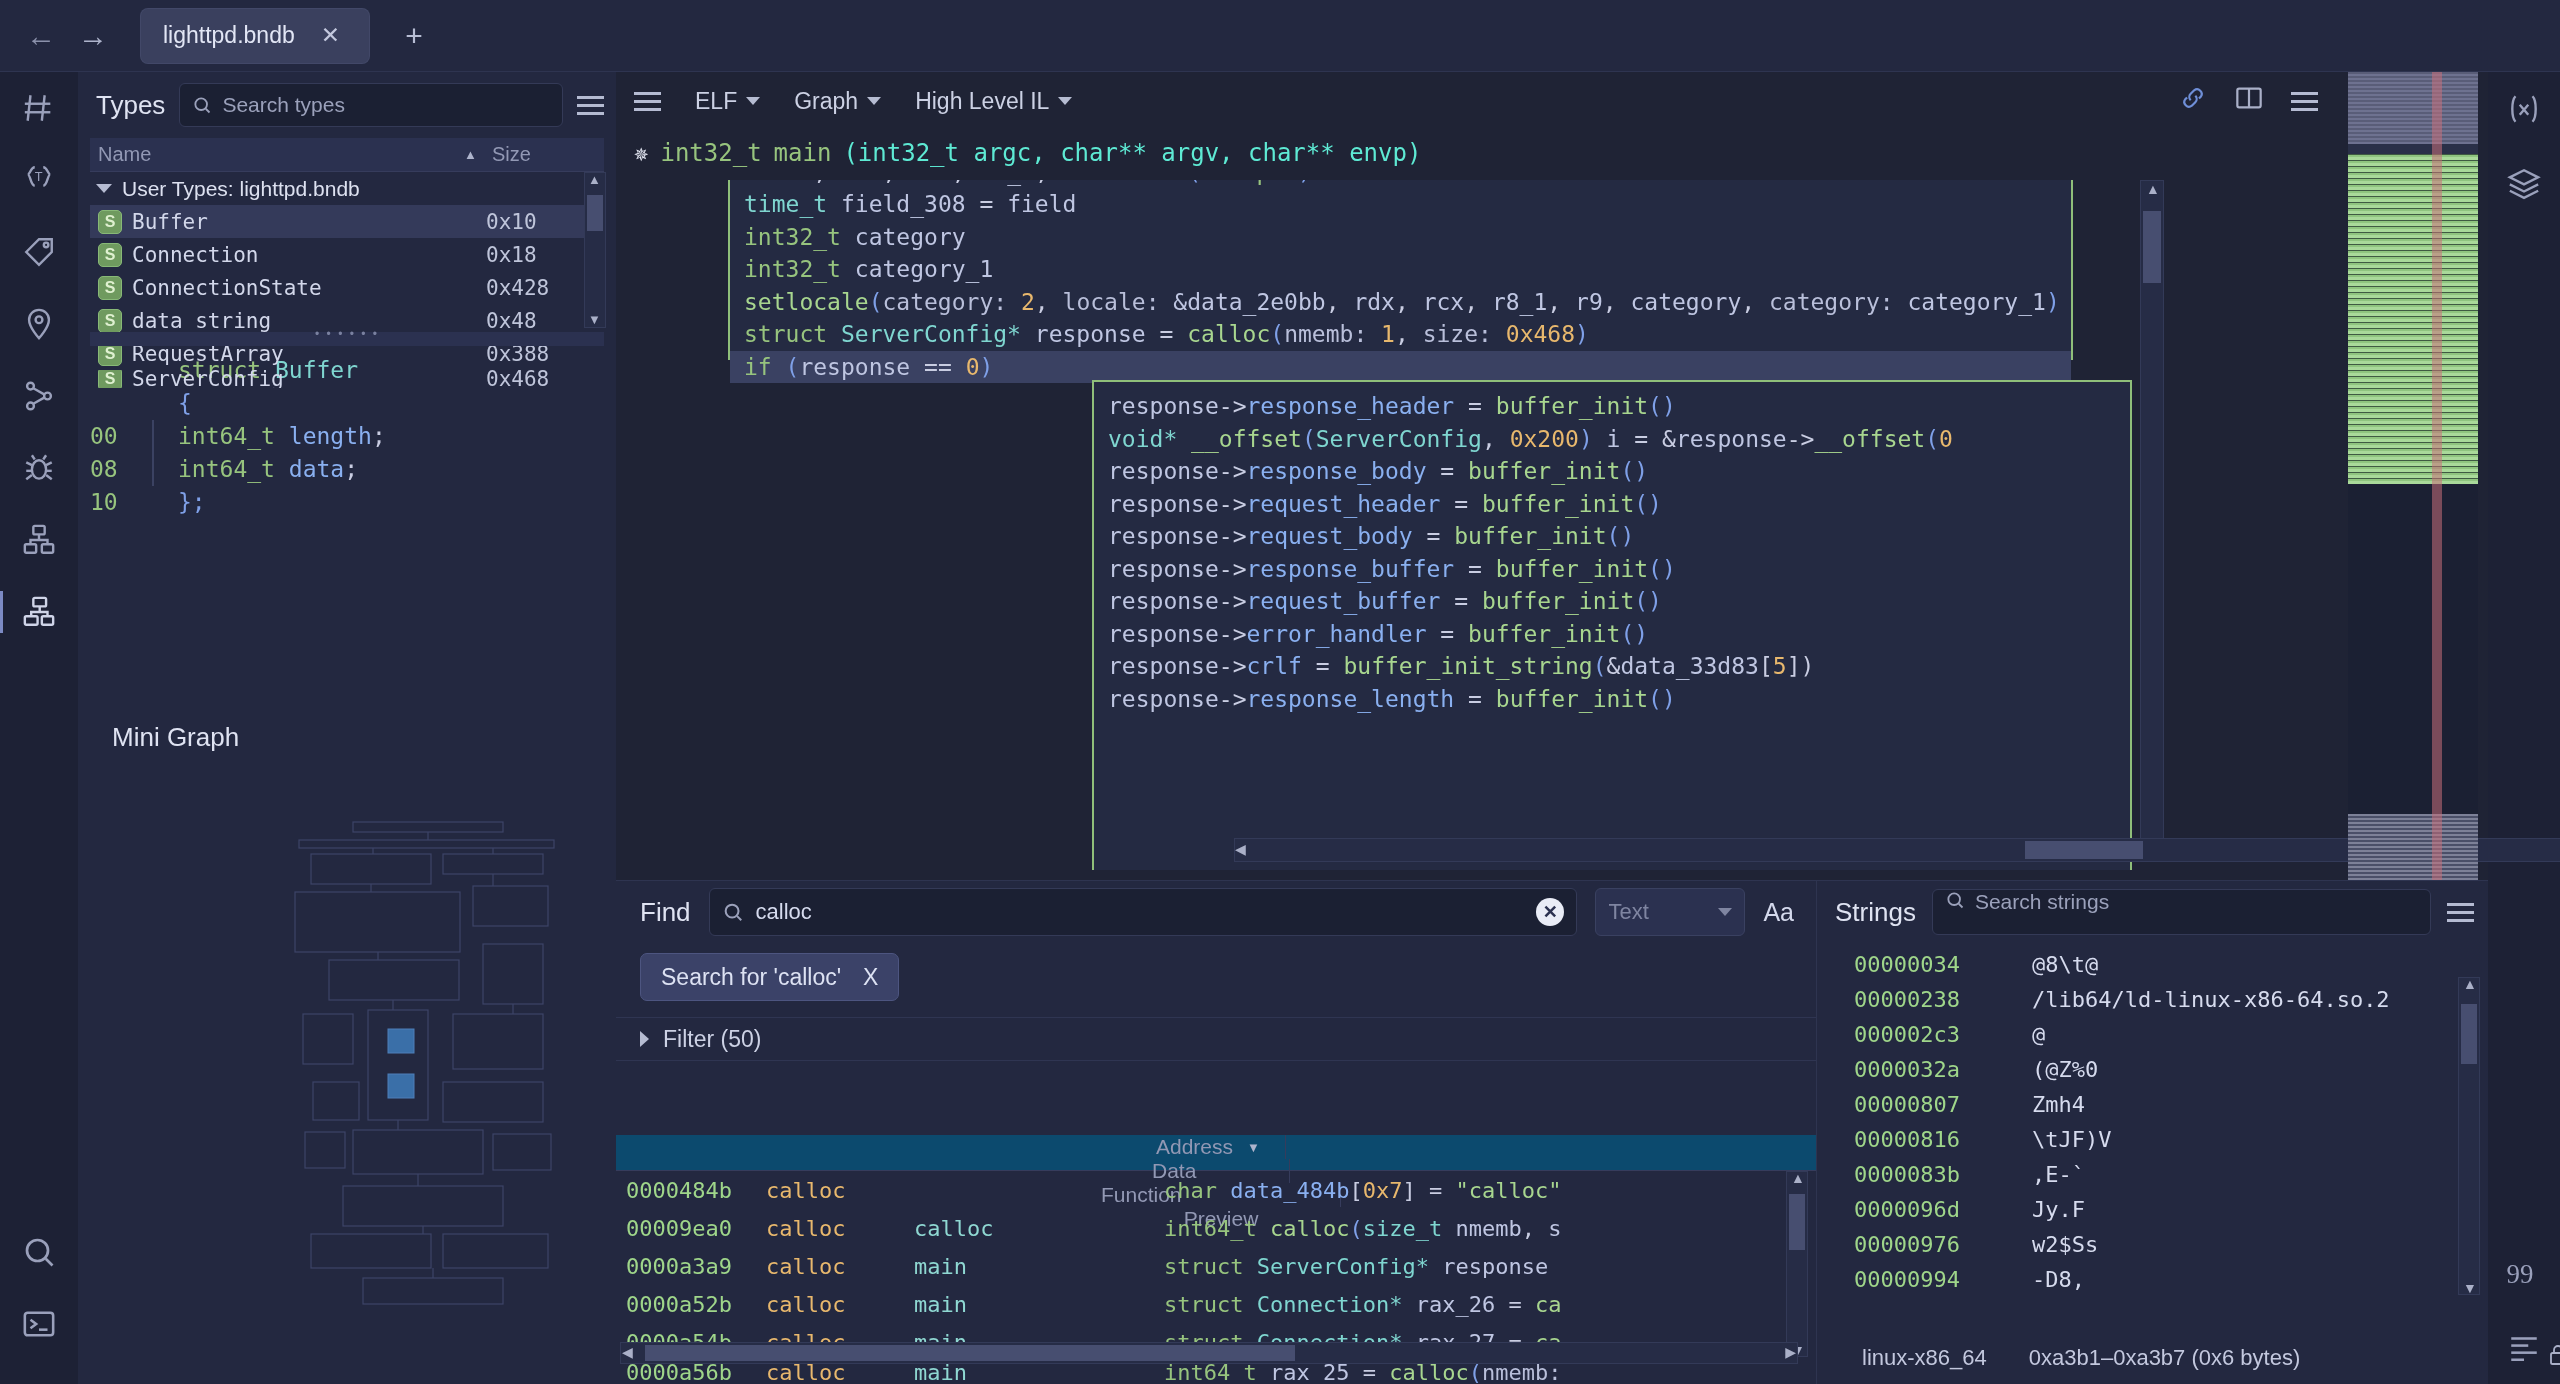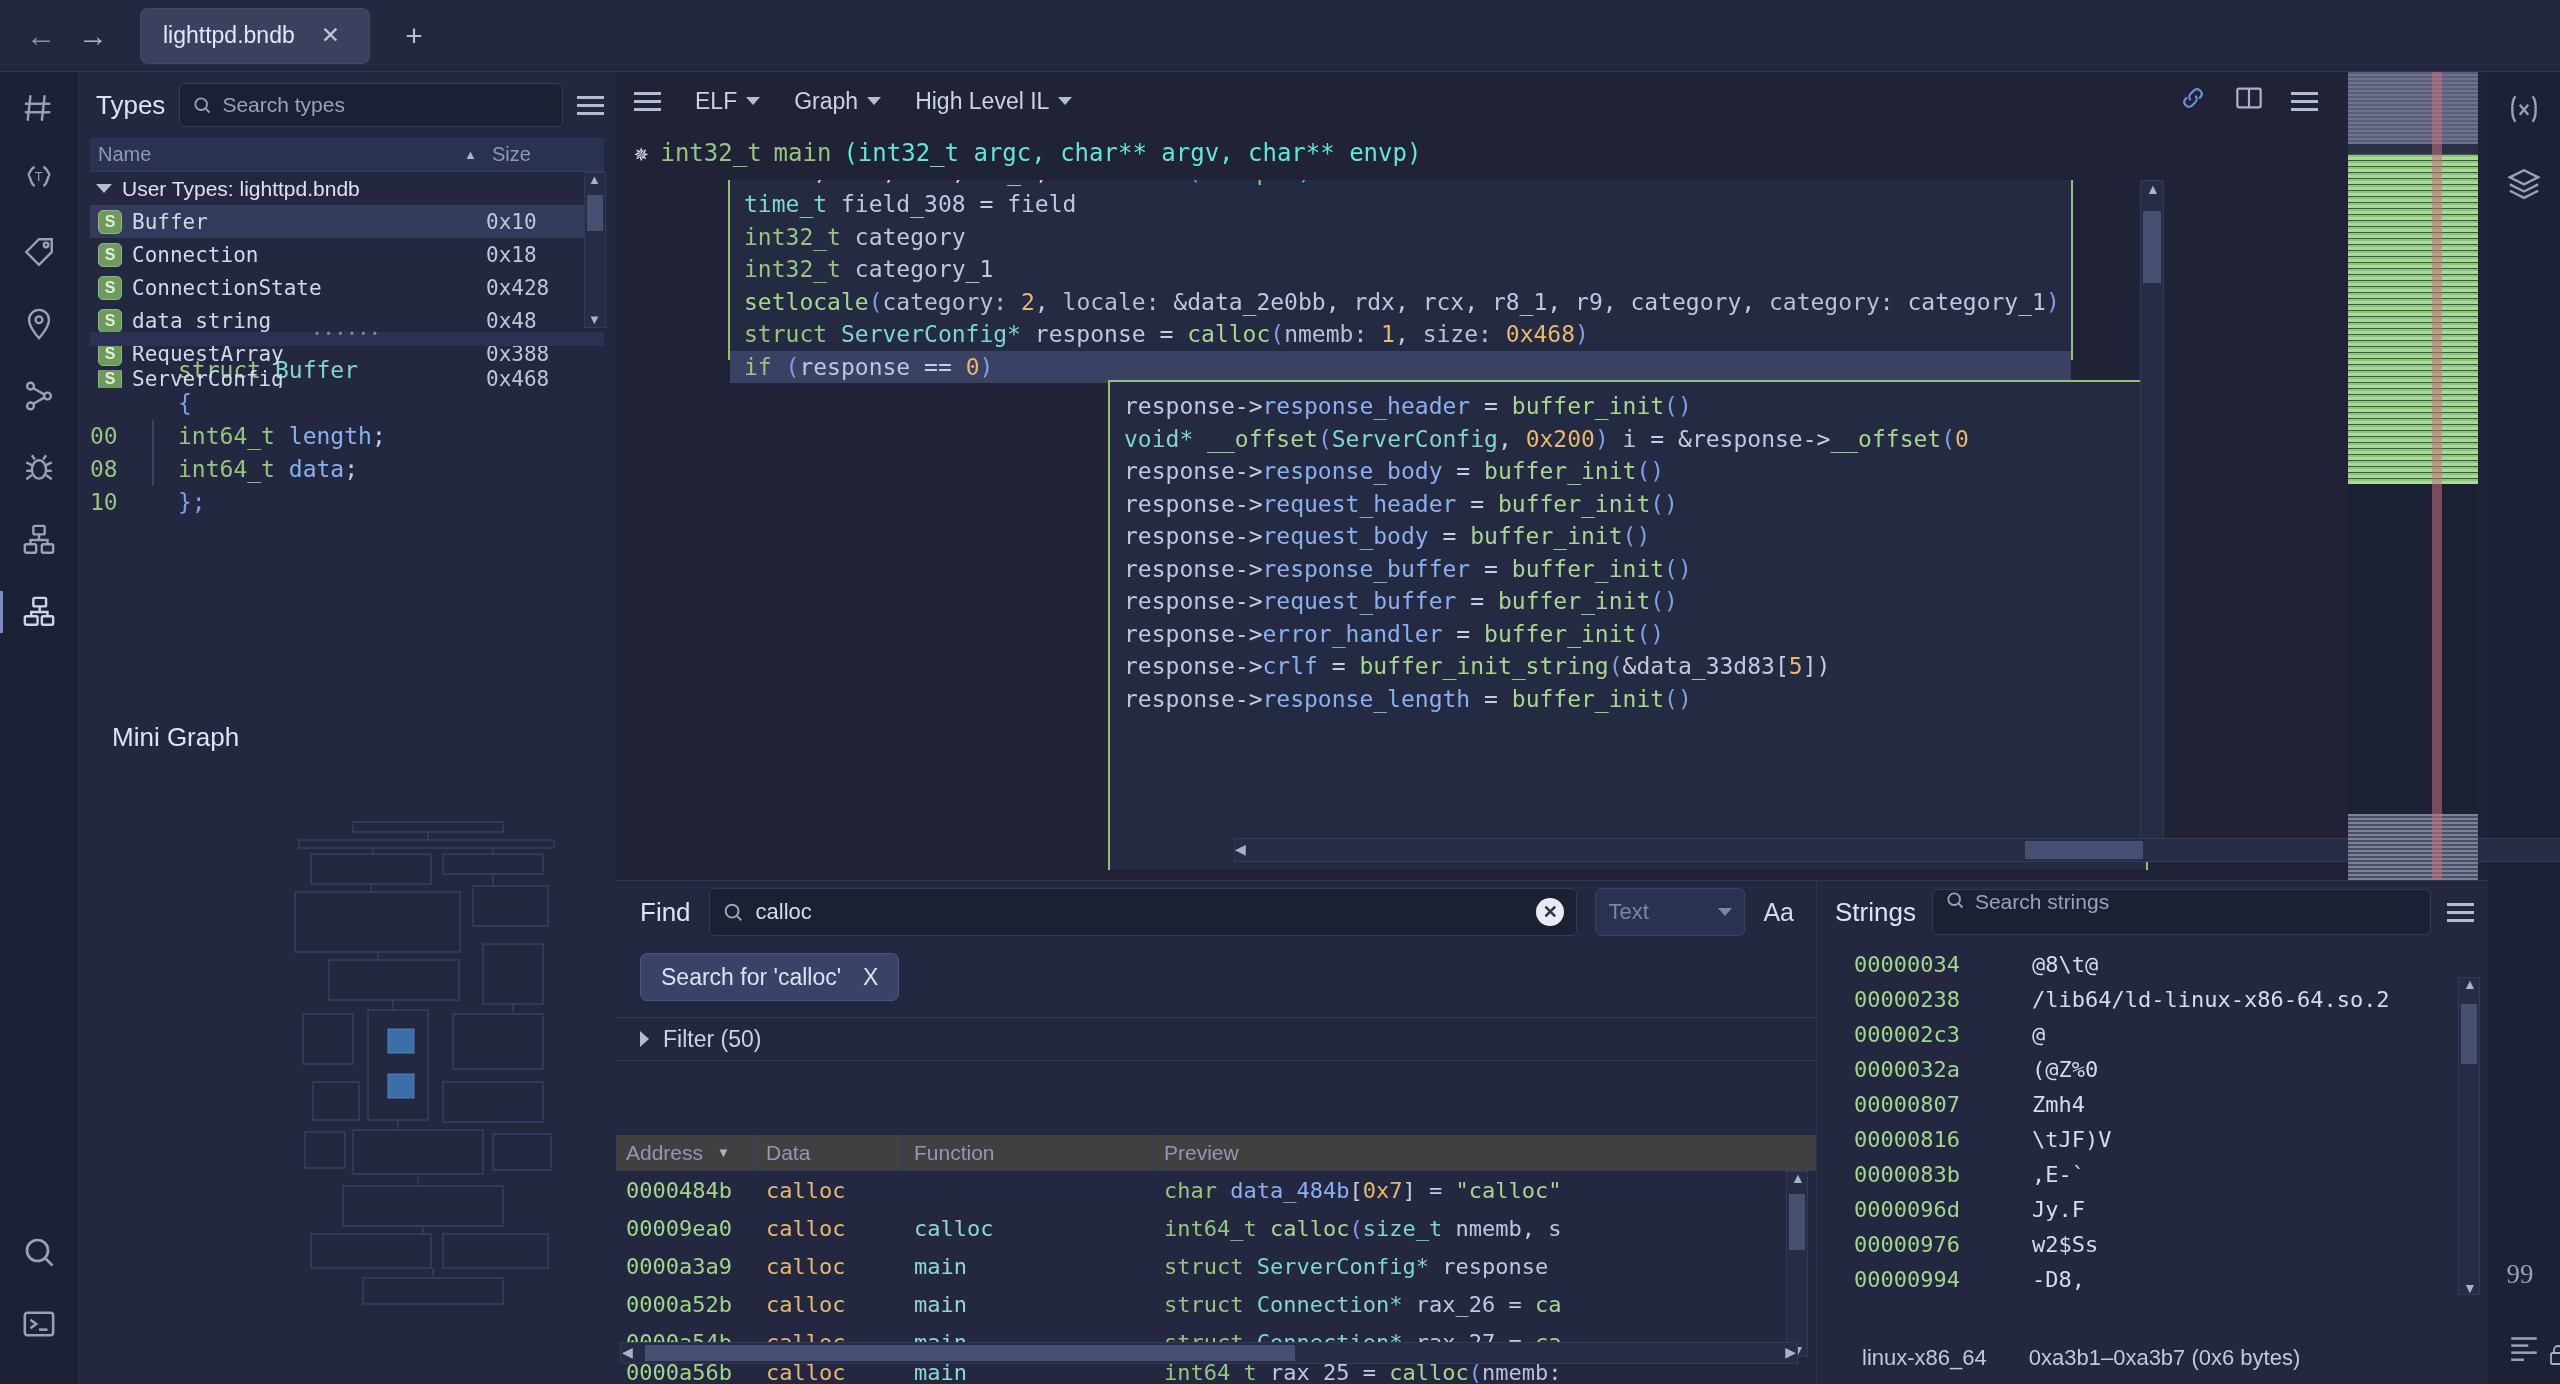--- a/index.html
+++ b/index.html
@@ -213,22 +213,22 @@
   }
   #filterrow {
     margin-top:16px; height:44px; display:flex; align-items:center; gap:14px;
     padding-left:24px; border-top:1px solid #2f3552; border-bottom:1px solid #2f3552;
     font-size:23px; color:#ccd1e4;
   }
   .tri-r { width:0;height:0;border-top:8px solid transparent;border-bottom:8px solid transparent;border-left:9px solid #b6bcd2; }
 
   #restbl { position:absolute; left:0; top:254px; width:1200px; height:224px; }
   #reshdr {
-    display:flex; height:36px; background:#404040; border-bottom:1px solid #363c5c;
-    font-size:21px; color:#9298b4; align-items:center;
+    display:flex; height:36px; background:#0c4a6e; border-bottom:1px solid #363c5c;
+    font-size:21px; color:#9298b4; align-items:center;flex-direction:column;
   }
   #reshdr div { padding-left:10px; border-right:1px solid #363c5c; height:36px; display:flex; align-items:center; }
   .rc-addr { width:140px; }
   .rc-data { width:148px; }
   .rc-func { width:250px; }
   .rc-prev { flex:1; border-right:none !important; }
   .rrow { display:flex; height:38px; align-items:center; font-size:22px; }
   .rrow > div { padding-left:10px; overflow:hidden; white-space:nowrap; }
   .addrv { color:#9fd68a; }
   .datav { color:#e8b86d; }
@@ -604,21 +604,21 @@
       <br>
       <span class="cl"><span class="c-var">field</span><span class="c-op">,</span> <span class="c-var">rcx</span><span class="c-op">,</span> <span class="c-var">rdx</span><span class="c-op">,</span> <span class="c-var">r8_1</span><span class="c-op">,</span> <span class="c-var">r9</span> <span class="c-op">=</span> <span class="c-fn">time</span><span class="c-par">(</span><span class="c-kw">nullptr</span><span class="c-par">)</span></span><br>
       <span class="cl"><span class="c-type">time_t</span> <span class="c-var">field_308</span> <span class="c-op">=</span> <span class="c-var">field</span></span><br>
       <span class="cl"><span class="c-kw">int32_t</span> <span class="c-var">category</span></span><br>
       <span class="cl"><span class="c-kw">int32_t</span> <span class="c-var">category_1</span></span><br>
       <span class="cl"><span class="c-fn">setlocale</span><span class="c-par">(</span><span class="c-arg">category:</span> <span class="c-num">2</span><span class="c-op">,</span> <span class="c-arg">locale:</span> <span class="c-var">&amp;data_2e0bb</span><span class="c-op">,</span> <span class="c-var">rdx</span><span class="c-op">,</span> <span class="c-var">rcx</span><span class="c-op">,</span> <span class="c-var">r8_1</span><span class="c-op">,</span> <span class="c-var">r9</span><span class="c-op">,</span> <span class="c-var">category</span><span class="c-op">,</span> <span class="c-arg">category:</span> <span class="c-var">category_1</span><span class="c-par">)</span></span><br>
       <span class="cl"><span class="c-kw">struct</span> <span class="c-type">ServerConfig*</span> <span class="c-var">response</span> <span class="c-op">=</span> <span class="c-fn">calloc</span><span class="c-par">(</span><span class="c-arg">nmemb:</span> <span class="c-num">1</span><span class="c-op">,</span> <span class="c-arg">size:</span> <span class="c-num">0x468</span><span class="c-par">)</span></span><br>
       <span class="cl hl-line"><span class="c-kw">if</span> <span class="c-par">(</span><span class="c-var">response</span> <span class="c-op">==</span> <span class="c-num">0</span><span class="c-par">)</span></span>
     </div>
 
-    <div class="block mono" id="b2" style="left:492px; top:200px; width:1040px; height:540px;">
+    <div class="block mono" id="b2" style="left:476px; top:200px; width:1040px; height:540px;">
       <span class="cl"><span class="c-var">response</span><span class="c-op">-&gt;</span><span class="c-fld">response_header</span> <span class="c-op">=</span> <span class="c-fn">buffer_init</span><span class="c-par">()</span></span><br>
       <span class="cl"><span class="c-type">void*</span> <span class="c-fn">__offset</span><span class="c-par">(</span><span class="c-type">ServerConfig</span><span class="c-op">,</span> <span class="c-num">0x200</span><span class="c-par">)</span> <span class="c-var">i</span> <span class="c-op">=</span> <span class="c-op">&amp;</span><span class="c-var">response</span><span class="c-op">-&gt;</span><span class="c-fn">__offset</span><span class="c-par">(</span><span class="c-num">0</span></span><br>
       <span class="cl"><span class="c-var">response</span><span class="c-op">-&gt;</span><span class="c-fld">response_body</span> <span class="c-op">=</span> <span class="c-fn">buffer_init</span><span class="c-par">()</span></span><br>
       <span class="cl"><span class="c-var">response</span><span class="c-op">-&gt;</span><span class="c-fld">request_header</span> <span class="c-op">=</span> <span class="c-fn">buffer_init</span><span class="c-par">()</span></span><br>
       <span class="cl"><span class="c-var">response</span><span class="c-op">-&gt;</span><span class="c-fld">request_body</span> <span class="c-op">=</span> <span class="c-fn">buffer_init</span><span class="c-par">()</span></span><br>
       <span class="cl"><span class="c-var">response</span><span class="c-op">-&gt;</span><span class="c-fld">response_buffer</span> <span class="c-op">=</span> <span class="c-fn">buffer_init</span><span class="c-par">()</span></span><br>
       <span class="cl"><span class="c-var">response</span><span class="c-op">-&gt;</span><span class="c-fld">request_buffer</span> <span class="c-op">=</span> <span class="c-fn">buffer_init</span><span class="c-par">()</span></span><br>
       <span class="cl"><span class="c-var">response</span><span class="c-op">-&gt;</span><span class="c-fld">error_handler</span> <span class="c-op">=</span> <span class="c-fn">buffer_init</span><span class="c-par">()</span></span><br>
       <span class="cl"><span class="c-var">response</span><span class="c-op">-&gt;</span><span class="c-fld">crlf</span> <span class="c-op">=</span> <span class="c-fn">buffer_init_string</span><span class="c-par">(</span><span class="c-op">&amp;</span><span class="c-var">data_33d83</span><span class="c-op">[</span><span class="c-num">5</span><span class="c-op">])</span></span><br>
       <span class="cl"><span class="c-var">response</span><span class="c-op">-&gt;</span><span class="c-fld">response_length</span> <span class="c-op">=</span> <span class="c-fn">buffer_init</span><span class="c-par">()</span></span>

